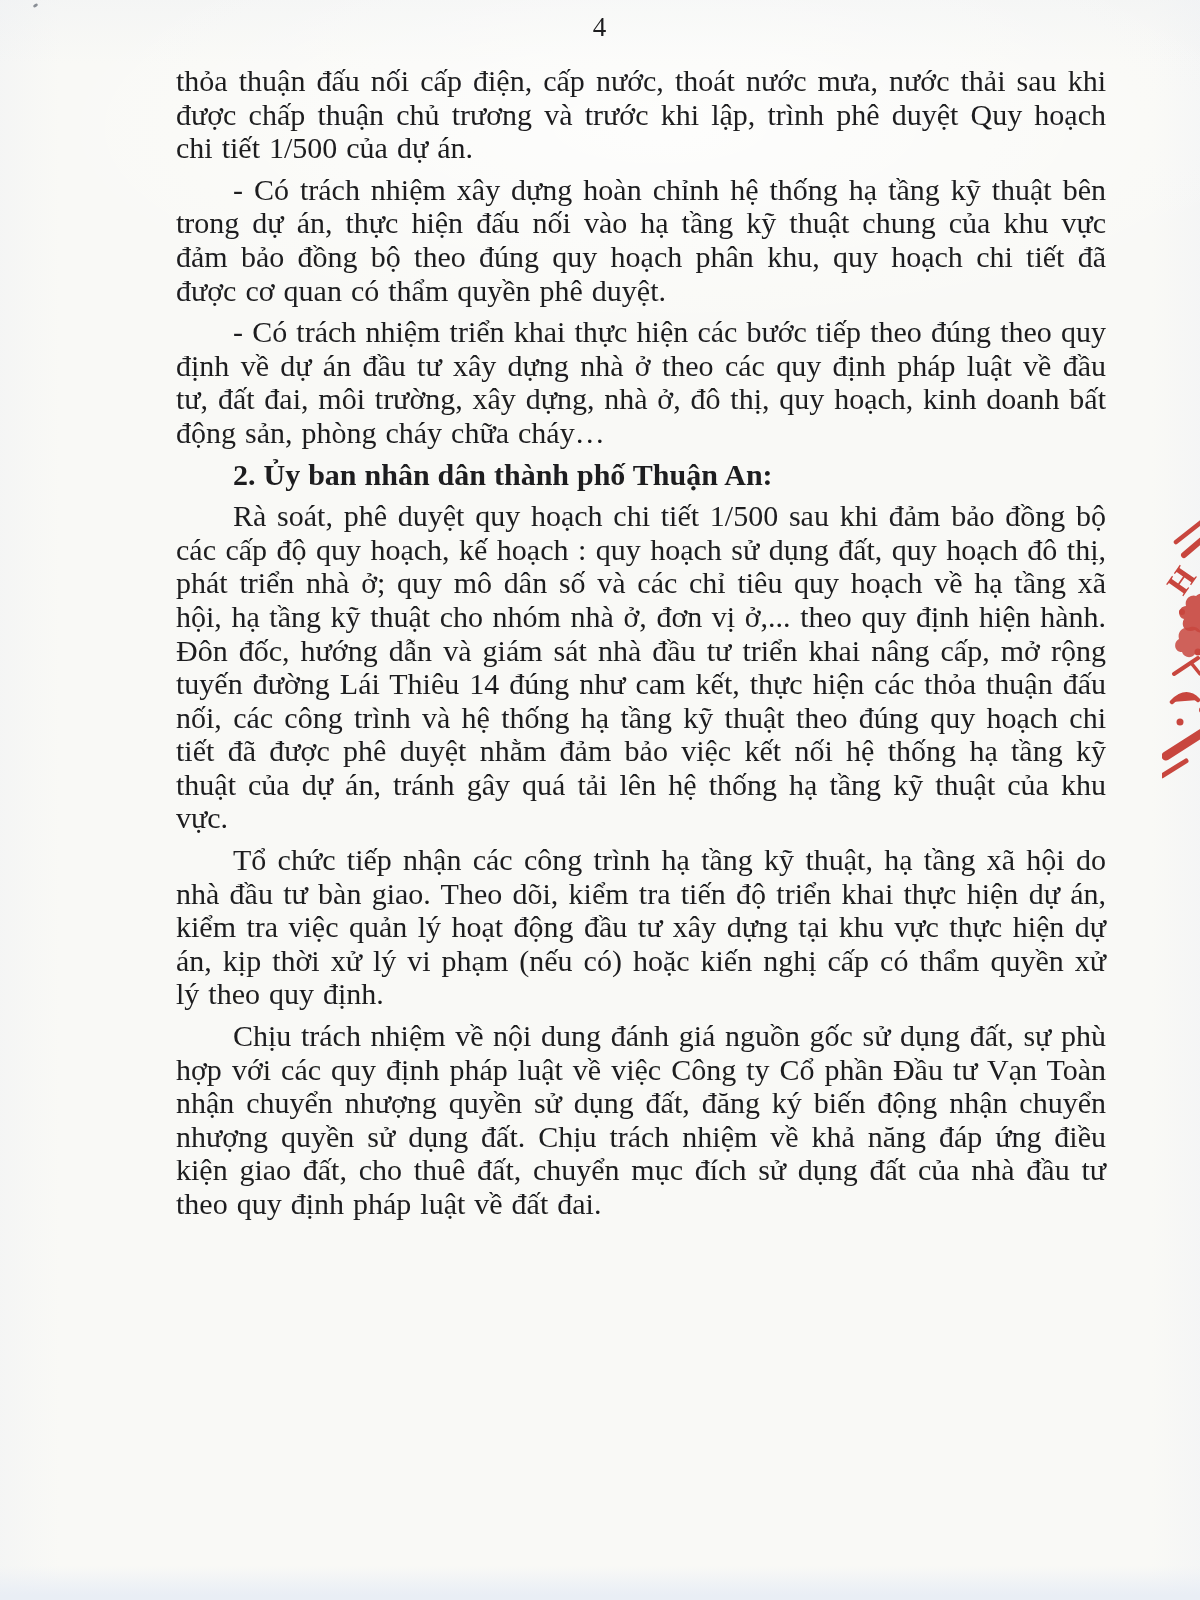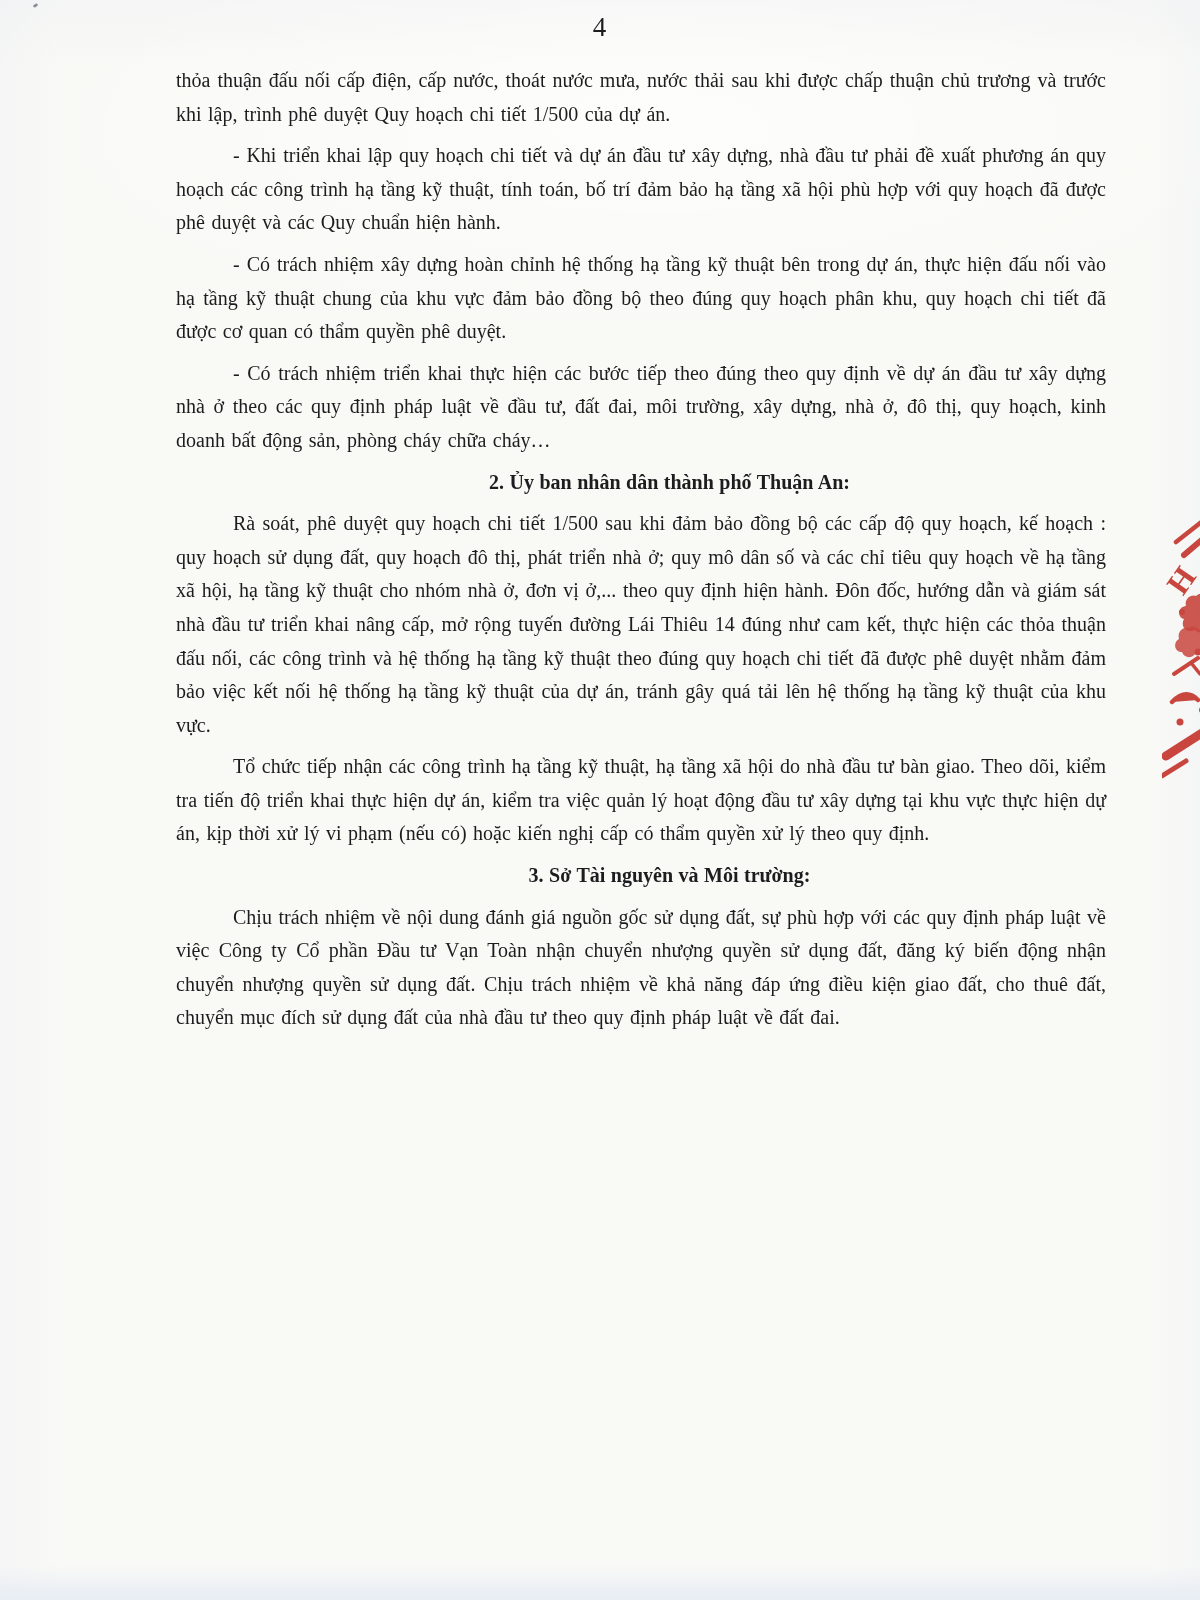--- a/index.html
+++ b/index.html
@@ -28,57 +28,55 @@
   .speck{position:absolute;background:#8a8f96;border-radius:50%;}
   .page-number{
     position:absolute;top:12px;left:0;width:100%;
     text-align:center;font-size:27px;letter-spacing:1px;
   }
   .text-block{
     position:absolute;left:176px;top:64px;width:930px;
   }
   .text-block p{
     margin:0 0 8px 0;
-    font-size:20px;
+    font-size:30px;
     line-height:33.6px;
     text-align:justify;
     text-indent:57px;
     word-spacing:1.5px;
   }
   .text-block p.no-indent{text-indent:0;}
   .text-block p.heading{
     font-weight:bold;
-    text-align:center;
+    text-align:left;
     word-spacing:0.5px;
   }
   .stamp-fragment{
     position:absolute;
     left:1162px;top:492px;
     width:62px;height:300px;
     pointer-events:none;
   }
 </style>
 </head>
 <body>
 
 <div class="paper-texture"></div>
 
 <div class="speck" style="left:33px;top:4px;width:5px;height:3px;transform:rotate(-30deg);"></div>
 
 <div class="page-number">4</div>
 
 <div class="text-block" id="document-body">
     <p class="no-indent">thỏa thuận đấu nối cấp điện, cấp nước, thoát nước mưa, nước thải sau khi được chấp thuận chủ trương và trước khi lập, trình phê duyệt Quy hoạch chi tiết 1/500 của dự án.</p>
-    <p>- Khi triển khai lập quy hoạch chi tiết và dự án đầu tư xây dựng, nhà đầu tư phải đề xuất phương án quy hoạch các công trình hạ tầng kỹ thuật, tính toán, bố trí đảm bảo hạ tầng xã hội phù hợp với quy hoạch đã được phê duyệt và các Quy chuẩn hiện hành.</p>
     <p>- Có trách nhiệm xây dựng hoàn chỉnh hệ thống hạ tầng kỹ thuật bên trong dự án, thực hiện đấu nối vào hạ tầng kỹ thuật chung của khu vực đảm bảo đồng bộ theo đúng quy hoạch phân khu, quy hoạch chi tiết đã được cơ quan có thẩm quyền phê duyệt.</p>
     <p>- Có trách nhiệm triển khai thực hiện các bước tiếp theo đúng theo quy định về dự án đầu tư xây dựng nhà ở theo các quy định pháp luật về đầu tư, đất đai, môi trường, xây dựng, nhà ở, đô thị, quy hoạch, kinh doanh bất động sản, phòng cháy chữa cháy…</p>
     <p class="heading">2. Ủy ban nhân dân thành phố Thuận An:</p>
     <p>Rà soát, phê duyệt quy hoạch chi tiết 1/500 sau khi đảm bảo đồng bộ các cấp độ quy hoạch, kế hoạch : quy hoạch sử dụng đất, quy hoạch đô thị, phát triển nhà ở; quy mô dân số và các chỉ tiêu quy hoạch về hạ tầng xã hội, hạ tầng kỹ thuật cho nhóm nhà ở, đơn vị ở,... theo quy định hiện hành. Đôn đốc, hướng dẫn và giám sát nhà đầu tư triển khai nâng cấp, mở rộng tuyến đường Lái Thiêu 14 đúng như cam kết, thực hiện các thỏa thuận đấu nối, các công trình và hệ thống hạ tầng kỹ thuật theo đúng quy hoạch chi tiết đã được phê duyệt nhằm đảm bảo việc kết nối hệ thống hạ tầng kỹ thuật của dự án, tránh gây quá tải lên hệ thống hạ tầng kỹ thuật của khu vực.</p>
     <p>Tổ chức tiếp nhận các công trình hạ tầng kỹ thuật, hạ tầng xã hội do nhà đầu tư bàn giao. Theo dõi, kiểm tra tiến độ triển khai thực hiện dự án, kiểm tra việc quản lý hoạt động đầu tư xây dựng tại khu vực thực hiện dự án, kịp thời xử lý vi phạm (nếu có) hoặc kiến nghị cấp có thẩm quyền xử lý theo quy định.</p>
-    <p class="heading">3. Sở Tài nguyên và Môi trường:</p>
     <p>Chịu trách nhiệm về nội dung đánh giá nguồn gốc sử dụng đất, sự phù hợp với các quy định pháp luật về việc Công ty Cổ phần Đầu tư Vạn Toàn nhận chuyển nhượng quyền sử dụng đất, đăng ký biến động nhận chuyển nhượng quyền sử dụng đất. Chịu trách nhiệm về khả năng đáp ứng điều kiện giao đất, cho thuê đất, chuyển mục đích sử dụng đất của nhà đầu tư theo quy định pháp luật về đất đai.</p>
   </div>
 
 <svg class="stamp-fragment" viewBox="0 0 62 300" xmlns="http://www.w3.org/2000/svg">
   <g id="stamp-group" stroke-linecap="round" fill="#c8463e" stroke="#c8463e">
 
     <path d="M14,50 L60,14" stroke-width="4.5"></path>
     <path d="M22,63 L62,29" stroke-width="6"></path>
 
     <text id="stamp-letter" x="6" y="100" font-size="32" font-weight="bold" font-family="Liberation Serif, serif" stroke="none" transform="rotate(-55 18 88)" fill="#c8463e">H</text>

